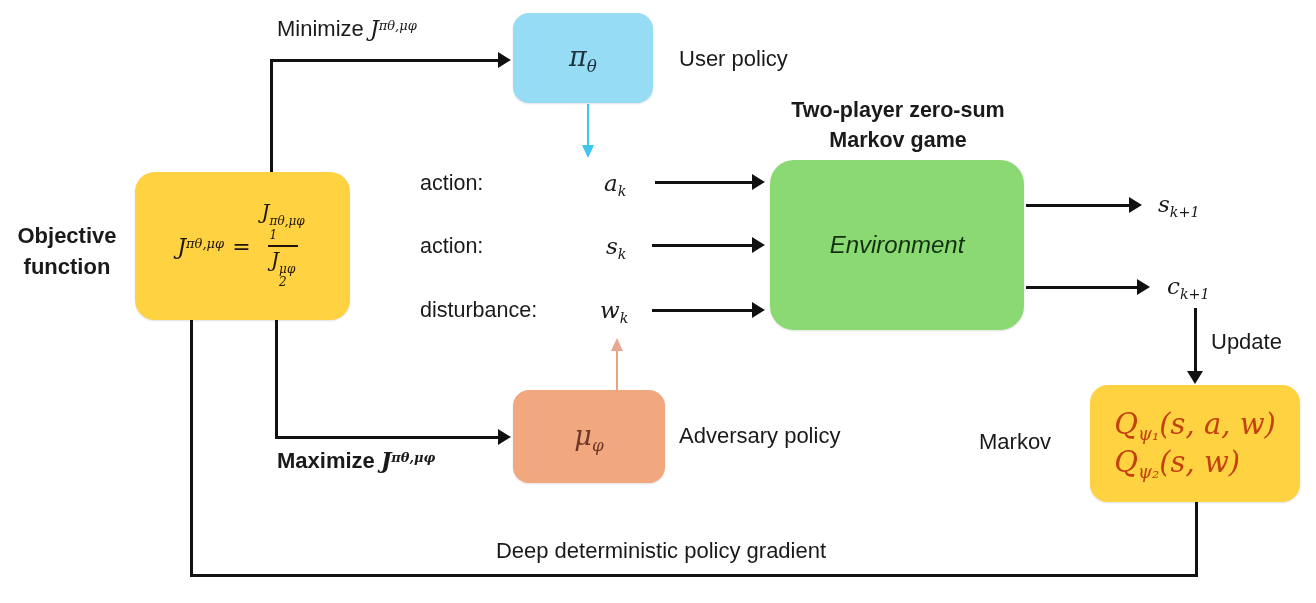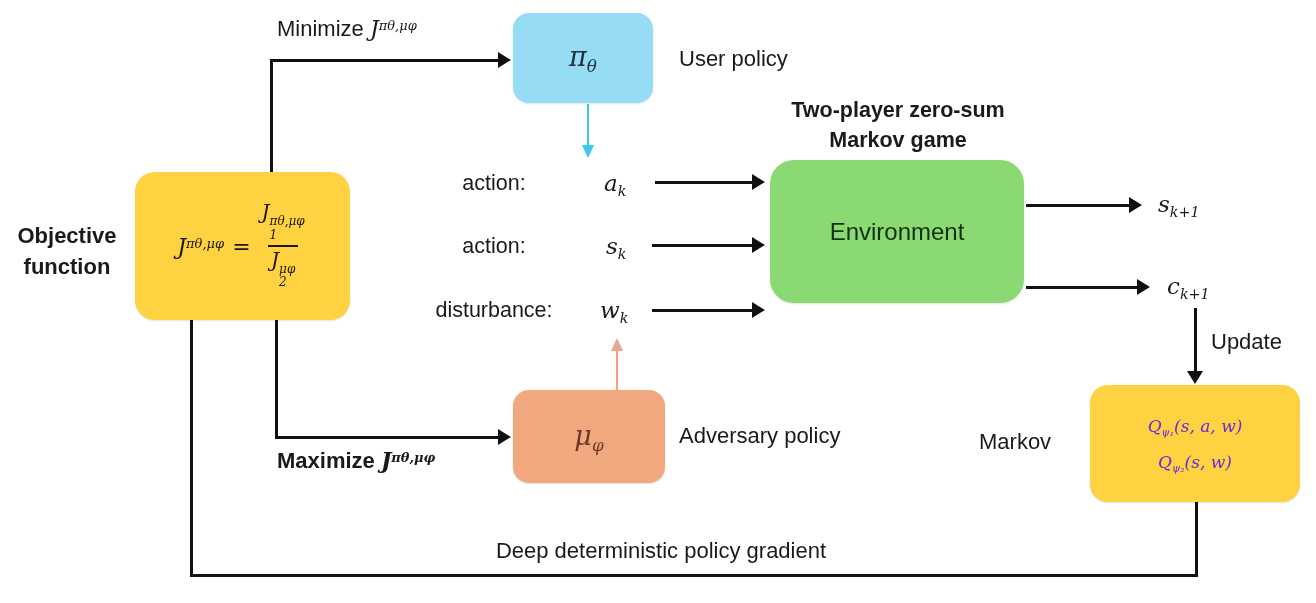--- a/index.html
+++ b/index.html
@@ -30,31 +30,31 @@
   .arr-d.cyan .head{border-top-color:#3FC6EF;border-left-width:6px;border-right-width:6px;left:2px;}
   .arr-u.salmon .shaft{background:#F0A080;width:2.5px;}
   .arr-u.salmon .head{border-bottom-color:#E8A890;border-left-width:6px;border-right-width:6px;left:2px;}
   
   .lbl{position:absolute;font-size:22px;white-space:nowrap;}
   .lbl-center{text-align:center;font-weight:bold;}
   .mi{font-family:"DejaVu Serif", serif;font-style:italic;}
   .math{position:absolute;font-family:"DejaVu Serif", serif;font-style:italic;font-size:23px;white-space:nowrap;}
   .math sub, .mi sub, sub.msub{font-size:0.62em;font-style:italic;vertical-align:-0.35em;line-height:1;}
   sup.flat-sup{font-family:"DejaVu Serif", serif;font-style:italic;font-size:13px;vertical-align:0.45em;line-height:1;}
-  .io-row{position:absolute;left:420px;width:148px;text-align:center;font-size:21.5px;}
+  .io-row{position:absolute;left:420px;width:148px;text-align:left;font-size:21.5px;}
   
   .formula{display:flex;align-items:center;gap:8px;color:#1f1508;
            font-family:"DejaVu Serif", serif;font-style:italic;font-size:22px;}
   .frac{display:inline-flex;flex-direction:column;align-items:center;font-size:20px;line-height:1.05;}
   .frac .num{padding:0 3px 2px;}
   .frac .den{border-top:2px solid #1f1508;padding:3px 3px 0;}
   .ss{display:inline-flex;flex-direction:column;align-items:flex-start;font-size:12px;line-height:1.15;vertical-align:-6px;font-style:italic;}
   
-  .critic-lines{font-family:"DejaVu Serif", serif;font-style:italic;font-size:17px;
-                color:#6d28d9;text-align:center;line-height:36px;white-space:nowrap;}
+  .critic-lines{font-family:"DejaVu Serif", serif;font-style:italic;font-size:29px;
+                color:#c2410c;line-height:36px;white-space:nowrap;}
   .env-text{font-size:24px;color:#12300f;}
   .pi-text{font-family:"DejaVu Serif", serif;font-style:italic;font-size:27px;color:#20323c;}
   .mu-text{font-family:"DejaVu Serif", serif;font-style:italic;font-size:27px;color:#6e352a;}
 </style>
 </head>
 <body>
 
 <div class="canvas">
 
   <div class="ln" style="left:270px;top:59px;width:3px;height:114px;"></div>
@@ -118,21 +118,21 @@
               <span>2</span>
             </span></span>
       </span>
     </div>
   </div>
 
   <div class="box box-blue" style="left:513px;top:13px;width:140px;height:90px;">
     <span class="pi-text"><span>π</span><sub class="msub">θ</sub></span>
   </div>
 
-  <div class="box box-green" style="left:770px;top:160px;width:254px;height:143px;">
+  <div class="box box-green" style="left:770px;top:160px;width:254px;height:170px;font-style:italic;">
     <span class="env-text">Environment</span>
   </div>
 
   <div class="box box-orange" style="left:513px;top:390px;width:152px;height:93px;">
     <span class="mu-text"><span>μ</span><sub class="msub">φ</sub></span>
   </div>
 
   <div class="box box-yellow" style="left:1090px;top:385px;width:210px;height:117px;border-radius:18px;">
     <div class="critic-lines">
       <div><span>Q</span><sub class="msub">ψ₁</sub><span>(s, a, w)</span></div>

